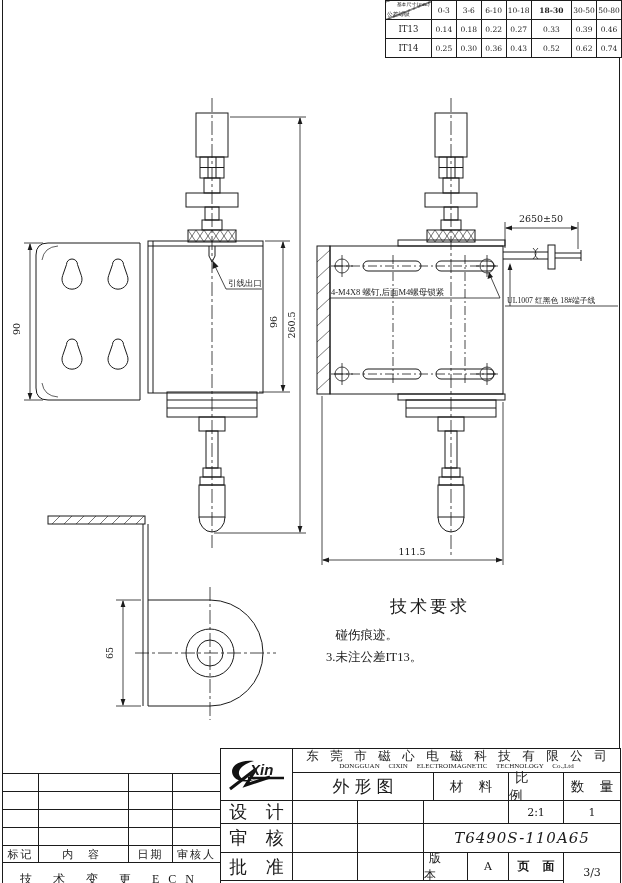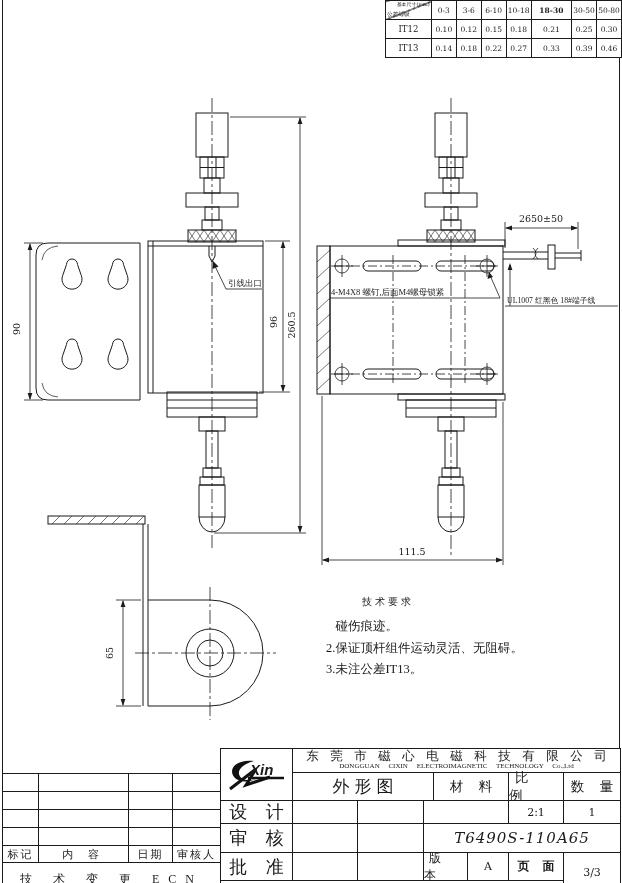--- a/index.html
+++ b/index.html
@@ -14,21 +14,21 @@
   #tol td{border:1px solid #1b1b1b;text-align:center;vertical-align:middle;
           font-family:"DejaVu Serif", serif;font-size:7.5px;padding:0;height:18px;overflow:hidden;}
   #tol .grade{font-size:8.5px;}
   #tol .corner{position:relative;background-image:linear-gradient(to bottom right,
       rgba(0,0,0,0) calc(50% - 0.6px), #1b1b1b calc(50% - 0.6px), #1b1b1b calc(50% + 0.6px),
       rgba(0,0,0,0) calc(50% + 0.6px));}
   #tol .corner .ct{position:absolute;top:0px;right:1px;font-size:5.5px;transform:scale(.9);transform-origin:top right;}
   #tol .corner .cb{position:absolute;bottom:0px;left:1px;font-size:6px;transform:scale(.95);transform-origin:bottom left;}
   
   #techreq{position:absolute;left:326px;top:595px;width:294px;}
-  #techreq .tr-title{font-size:10px;letter-spacing:3px;margin-left:36px;margin-bottom:7px;}
+  #techreq .tr-title{font-size:17px;letter-spacing:3px;margin-left:64px;margin-bottom:7px;}
   #techreq .tr-line{font-size:12.5px;line-height:21.5px;white-space:pre;}
   
   .lbl{font-size:18px;letter-spacing:7px;text-indent:7px;}
   .lbl2{font-size:12px;letter-spacing:5px;text-indent:5px;}
   .hdr{font-size:13.5px;letter-spacing:6px;text-indent:6px;}
   .big{font-size:17px;letter-spacing:5px;text-indent:5px;}
   .val{font-family:"DejaVu Serif", serif;font-size:11px;}
   .company{flex-direction:column;justify-content:center;line-height:1.05;}
   .company .cn{font-size:12.5px;letter-spacing:11.5px;text-indent:11.5px;white-space:nowrap;}
   .company .en{font-size:7px;word-spacing:7px;white-space:nowrap;}
@@ -309,46 +309,45 @@
       </td>
       <td style="width:26px;">0-3</td>
       <td style="width:26px;">3-6</td>
       <td style="width:26px;">6-10</td>
       <td style="width:26px;">10-18</td>
       <td style="width:46px;font-weight:bold;">18-30</td>
       <td style="width:26px;">30-50</td>
       <td style="width:26px;">50-80</td>
     </tr>
     <tr>
-      <td class="grade">IT12</td>
-      <td>0.10</td>
-      <td>0.12</td>
-      <td>0.15</td>
-      <td>0.18</td>
-      <td>0.21</td>
-      <td>0.25</td>
-      <td>0.30</td>
-    </tr>
-    <tr>
       <td class="grade">IT13</td>
       <td>0.14</td>
       <td>0.18</td>
       <td>0.22</td>
       <td>0.27</td>
       <td>0.33</td>
       <td>0.39</td>
       <td>0.46</td>
     </tr>
+    <tr>
+      <td class="grade">IT14</td>
+      <td>0.25</td>
+      <td>0.30</td>
+      <td>0.36</td>
+      <td>0.43</td>
+      <td>0.52</td>
+      <td>0.62</td>
+      <td>0.74</td>
+    </tr>
   </tbody>
     </table>
 
   <div id="techreq">
     <div class="tr-title">技术要求</div>
     <div class="tr-line">   碰伤痕迹。</div>
-    <div class="tr-line">2.保证顶杆组件运动灵活、无阻碍。</div>
     <div class="tr-line">3.未注公差IT13。</div>
   </div>
 
   <div>
 
     <div class="cell" style="left:220px;top:748px;width:73px;height:53px;">
       <svg width="62" height="40" viewBox="0 0 62 40">
         <path d="M28,6 C10,4 2,14 8,22 C12,27 22,28 30,24 C20,27 14,24 13,19 C12,13 20,8 28,6 Z" fill="#111" stroke="none"></path>
         <path d="M4,34 L30,14 L20,30 L44,22" stroke="#111" stroke-width="3" fill="none"></path>
         <text x="24" y="20" font-size="15" font-weight="bold" font-style="italic" fill="#111" stroke="none" font-family="Liberation Sans, sans-serif">Xin</text>

